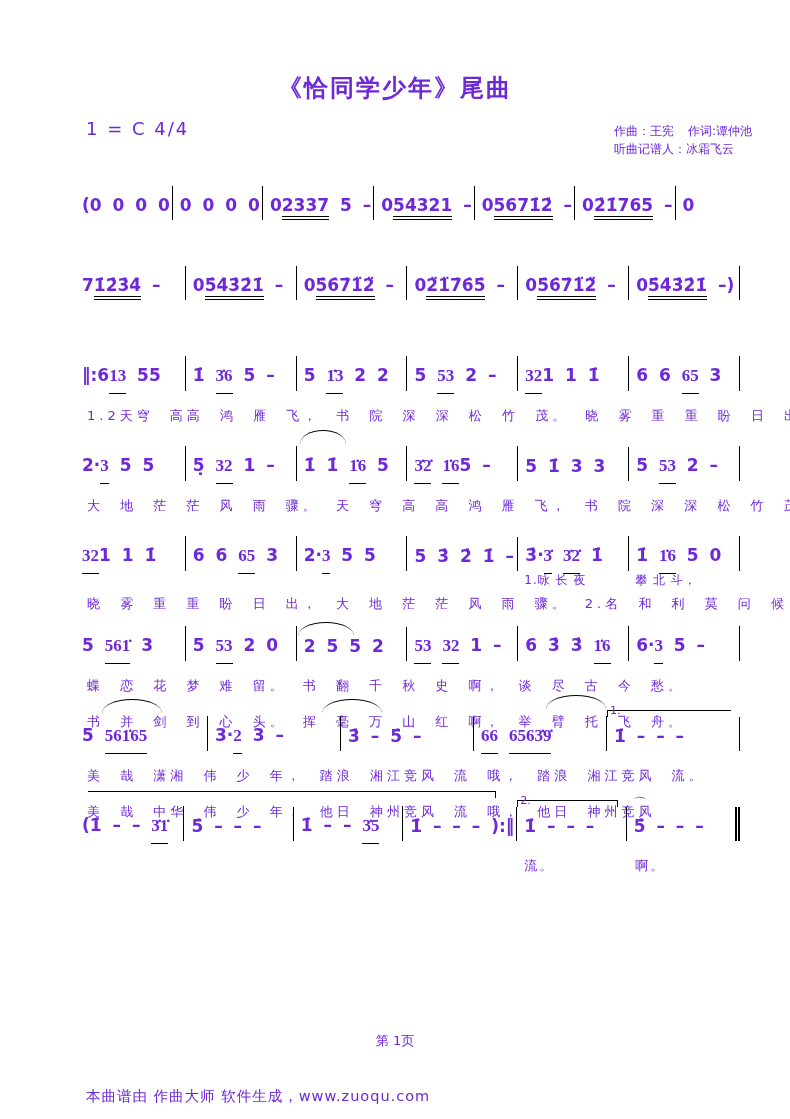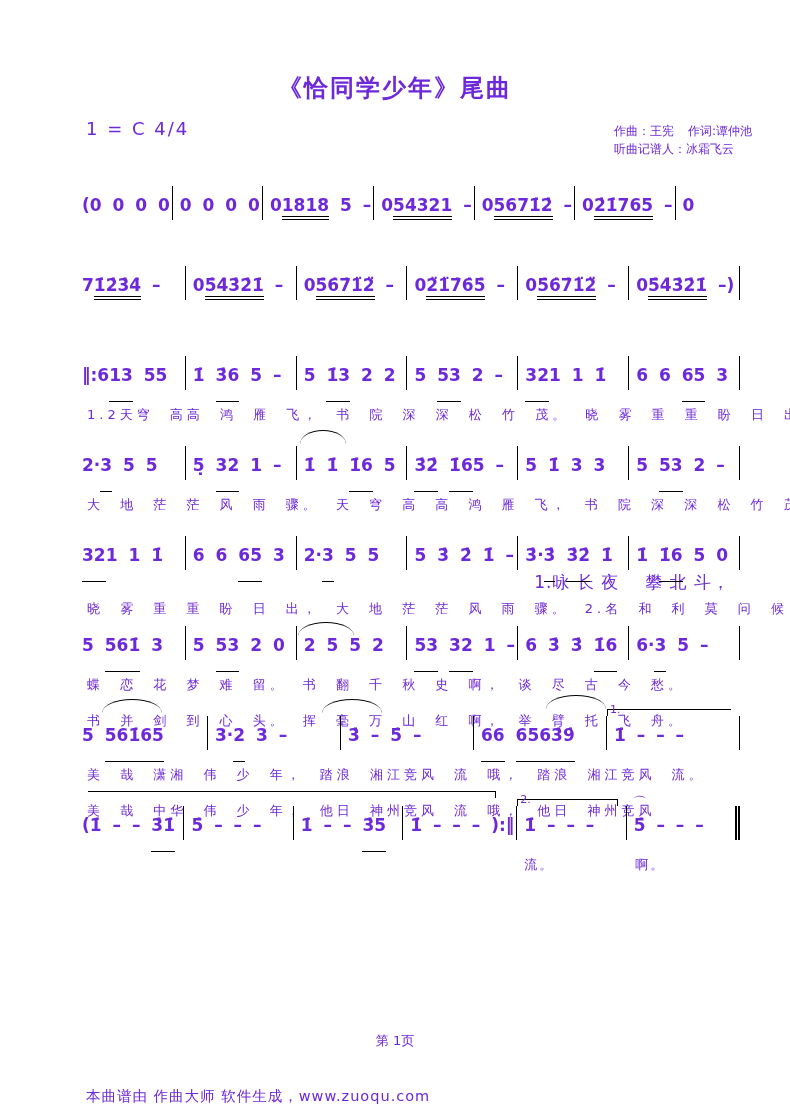--- a/index.html
+++ b/index.html
@@ -12,31 +12,31 @@
   .credits .gap{display:inline-block;width:14px;}
   
   #score{position:absolute;left:0;top:0;width:100%;height:100%;}
   .system{position:absolute;left:75px;width:665px;}
   .mrow{display:flex;align-items:flex-end;}
   .m{flex:1;position:relative;border-right:1.4px solid #000;
      font-weight:bold;font-size:17px;line-height:22px;
      padding:8px 2px 4px 7px;white-space:nowrap;word-spacing:5px;}
   .m.nobar{border-right:none;}
   .m.final{border-right:5px double #000;}
-  .m u{text-decoration:none;border-bottom:1.6px solid #000;padding-bottom:16px;}
+  .m u{text-decoration:none;border-bottom:1.6px solid #000;padding-bottom:8px;font-family:Liberation Serif, serif;}
   .m b{font-weight:inherit;border-bottom:4px double #000;padding-bottom:1px;}
   .vlabel{position:absolute;top:-17px;left:3px;font-size:11px;font-weight:normal;letter-spacing:0;}
   .volta::before{content:"";position:absolute;left:0;right:8px;top:-7px;height:6px;
                  border-top:1.4px solid #000;border-left:1.4px solid #000;}
   .volta.tickr::before{border-right:1.4px solid #000;}
   .fermata{position:absolute;top:-15px;left:6px;font-size:14px;font-weight:normal;letter-spacing:0;}
   .lcells{display:flex;margin-top:16px;}
   .lc{flex:1;font-size:13px;letter-spacing:2px;white-space:nowrap;padding-left:6px;}
   .system.small-lc .lcells{margin-top:1px;}
-  .system.small-lc .lc{font-size:17px;letter-spacing:1px;text-align:center;}
+  .system.small-lc .lc{font-size:12px;letter-spacing:1px;}
   .lyr{font-size:13px;letter-spacing:4px;word-spacing:8px;margin-top:16px;
        padding-left:12px;white-space:nowrap;}
   .lyr + .lyr{margin-top:18px;}
   .system.small-lc .lyr{margin-top:6px;}
   
   .arc{position:absolute;height:13px;border-top:1.6px solid #000;
        border-radius:50% 50% 0 0 / 100% 100% 0 0;}
   .vline{position:absolute;left:88px;top:791px;width:407px;height:6px;
          border-top:1.4px solid #000;border-right:1.4px solid #000;}
   .page-num{position:absolute;top:1032px;left:0;width:100%;text-align:center;font-size:13px;}
@@ -53,21 +53,21 @@
   <div class="credits">
     <div><span>作曲：王宪</span><span class="gap"></span><span>作词:谭仲池</span></div>
     <div>听曲记谱人：冰霜飞云</div>
   </div>
 
   <div id="score">
       <div class="system" style="top: 186px;">
         <div class="mrow">
           <div class="m">(0 0 0 0</div>
           <div class="m">0 0 0 0</div>
-          <div class="m">0<b>1818</b> 5 –</div>
+          <div class="m">0<b>2337</b> 5 –</div>
           <div class="m">0<b>54321</b> –</div>
           <div class="m">0<b>5671̇2̇</b> –</div>
           <div class="m">0<b>2̇1̇765</b> –</div>
           <div class="m nobar">0</div>
         </div>
       </div>
       <div class="system" style="top: 266px;">
         <div class="mrow">
           <div class="m">7<b>1̇2̇3̇4̇</b> –</div>
           <div class="m">0<b>5̇4̇3̇2̇1̇</b> –</div>

